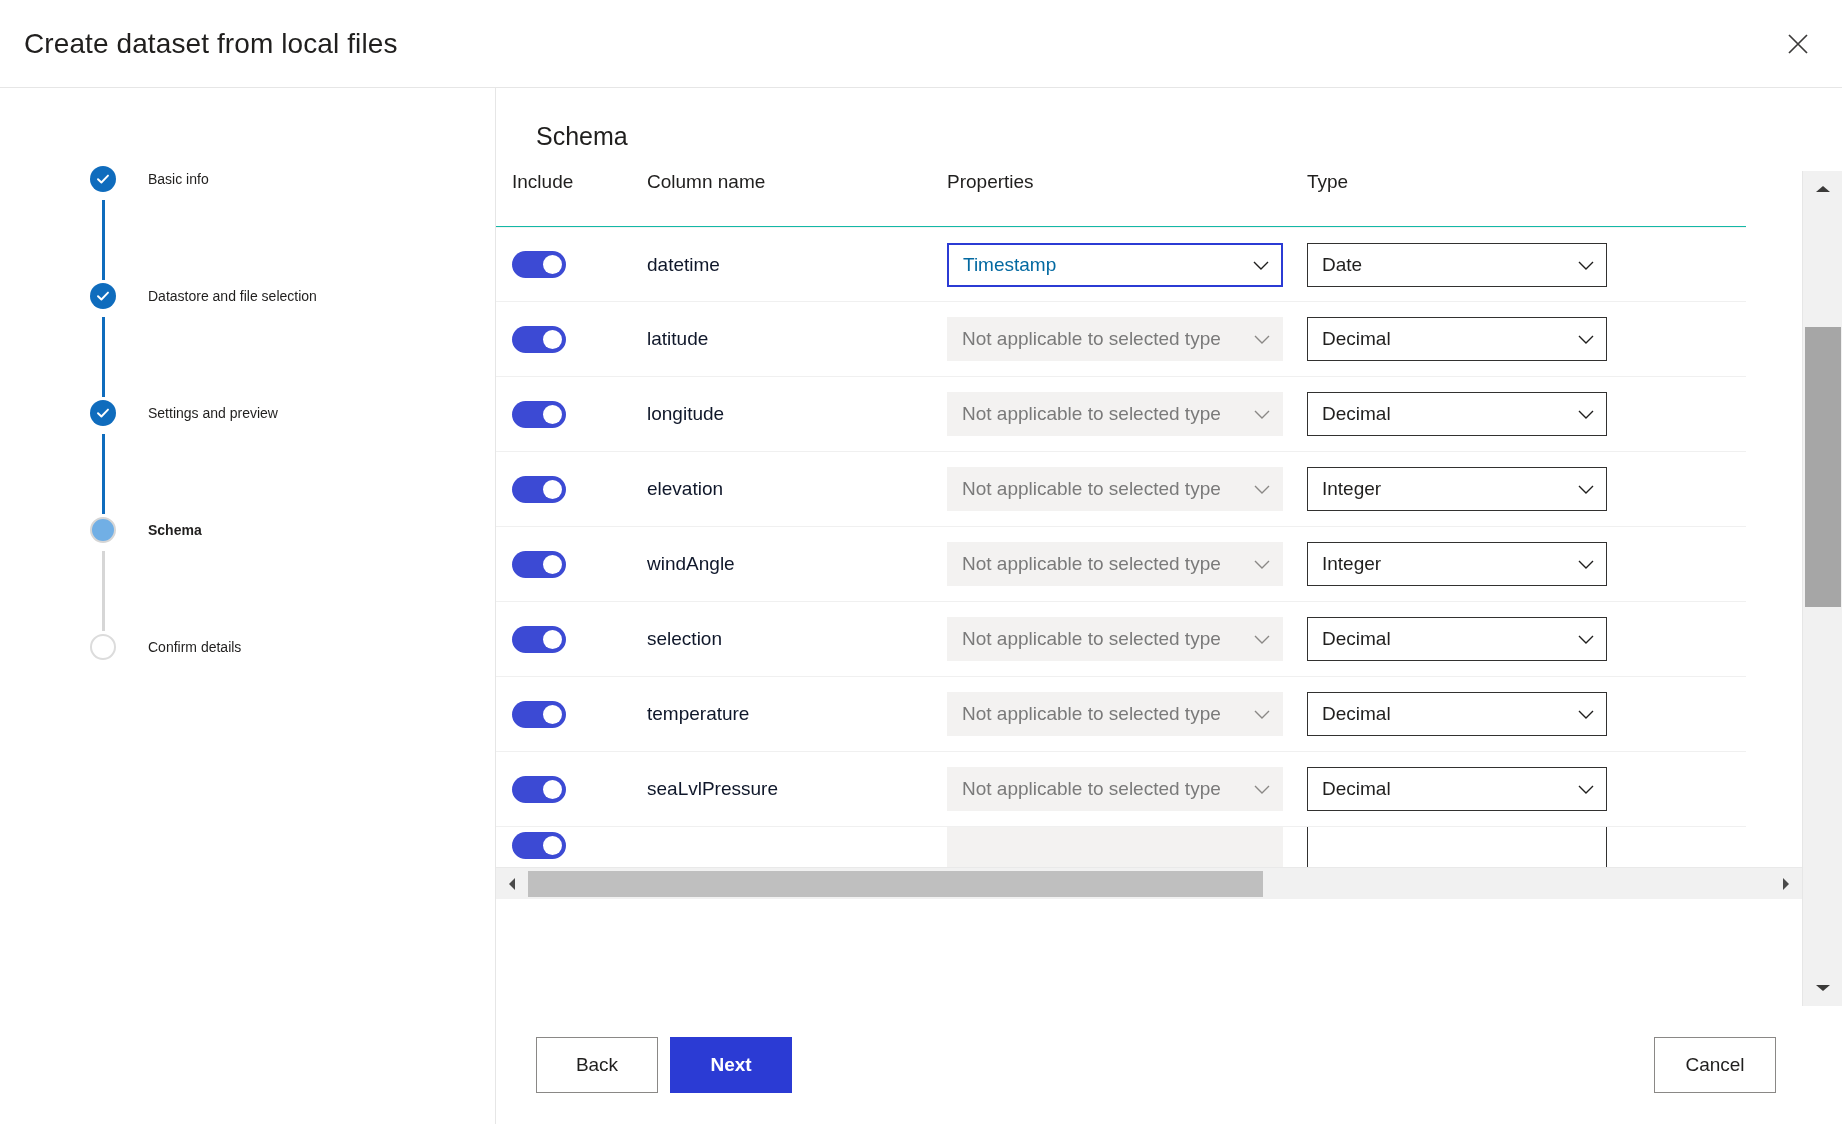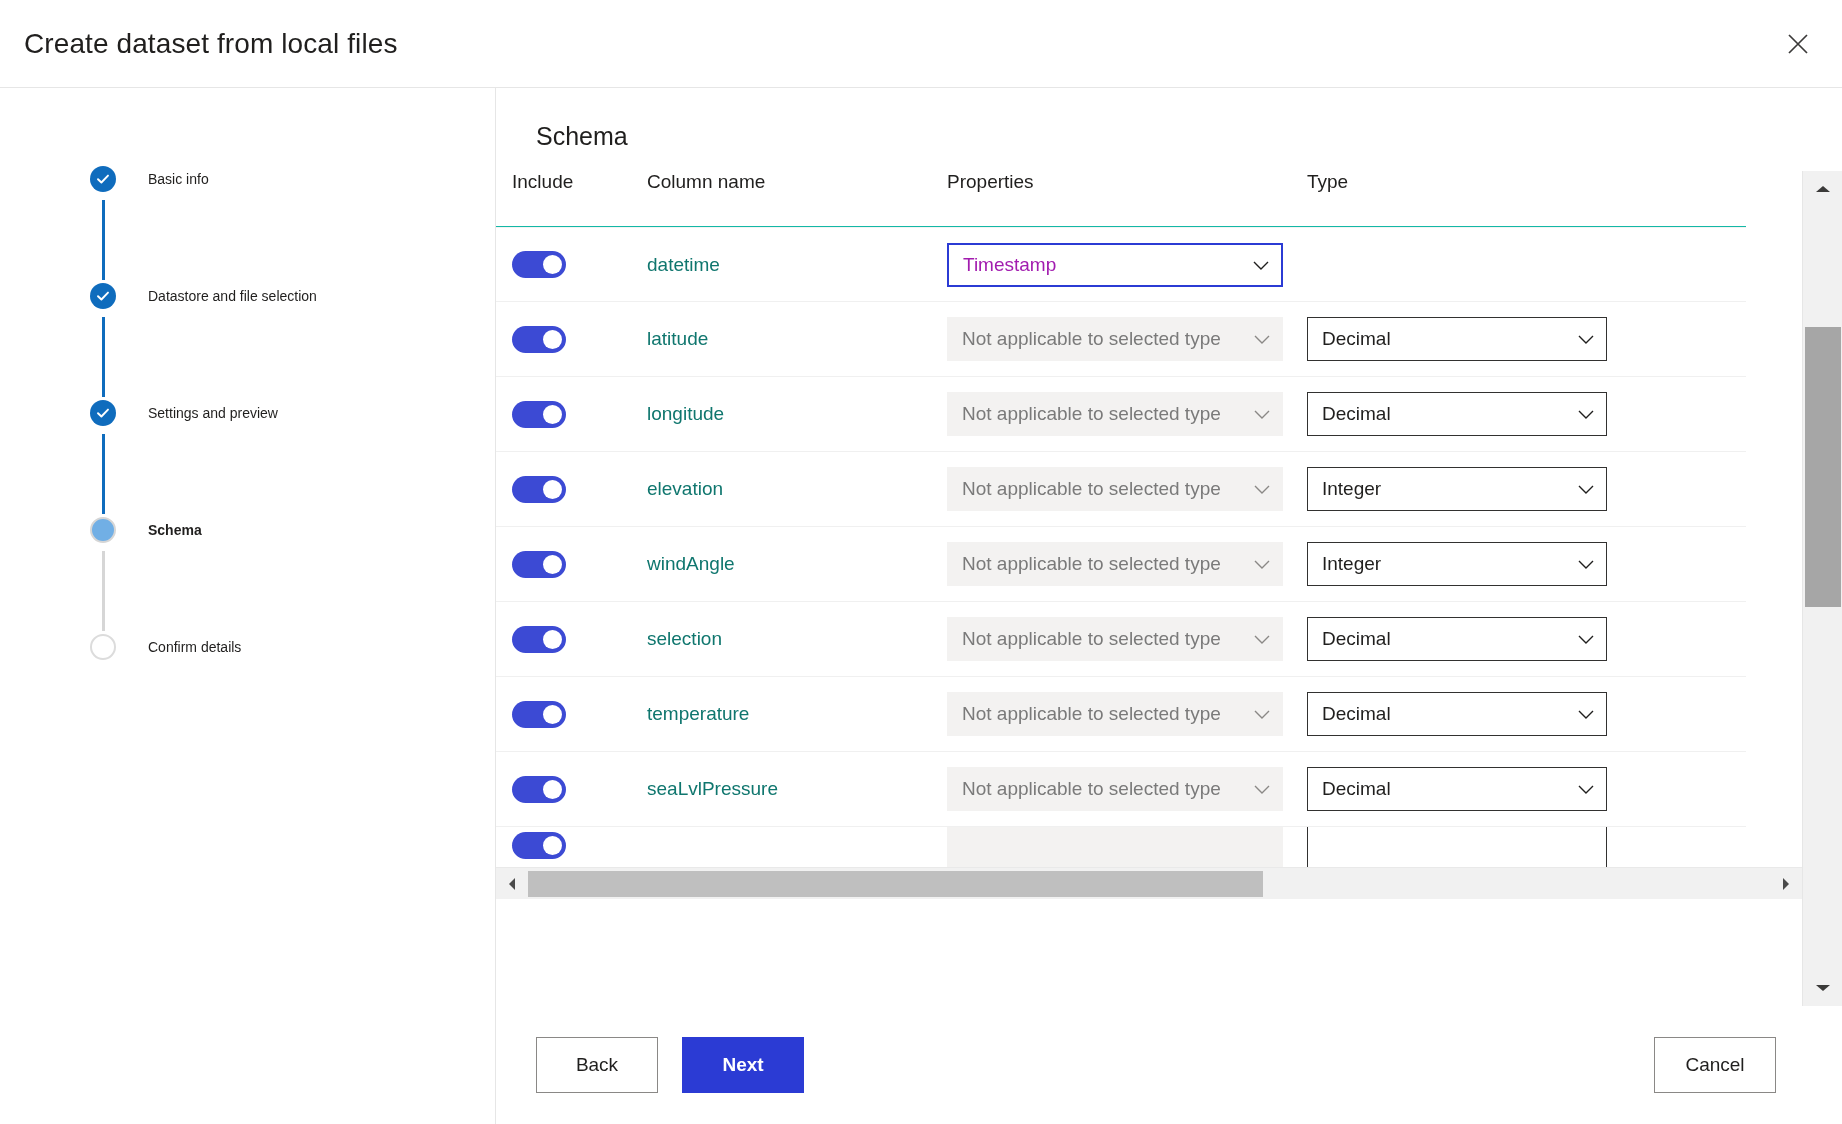--- a/index.html
+++ b/index.html
@@ -198,21 +198,21 @@
   .toggle .knob {
     position: absolute;
     top: 4px; right: 4px;
     width: 19px; height: 19px;
     border-radius: 50%;
     background: #ffffff;
   }
 
   .colname {
     font-size: 19px;
-    color: #0f766e;
+    color: #0f172a;
   }
 
   
   .dd {
     height: 44px;
     display: flex;
     align-items: center;
     justify-content: space-between;
     padding: 0 12px 0 14px;
     font-size: 19px;
@@ -222,21 +222,21 @@
   .dd .chev { flex-shrink: 0; margin-left: 10px; }
   .dd-props {
     width: 336px;
     background: #f3f2f1;
     border: 1px solid transparent;
     color: #7a7a7a;
   }
   .dd-props.active {
     background: #ffffff;
     border: 2px solid #2b3bd4;
-    color: #a21caf;
+    color: #0369a1;
   }
   .dd-type {
     width: 300px;
     border: 1px solid #323130;
     color: #201f1e;
     background: #ffffff;
   }
   .props-cell { width: 360px; min-width: 360px; display: flex; }
   .type-cell  { width: 300px; min-width: 300px; display: flex; }
 
@@ -333,21 +333,21 @@
   .btn-default {
     background: #ffffff;
     border: 1px solid #8a8886;
     color: #201f1e;
   }
   .btn-primary {
     background: #2b3bd4;
     border: 1px solid #2b3bd4;
     color: #ffffff;
     font-weight: 700;
-    margin-left: 24px;
+    margin-left: 12px;
   }
   .spacer { flex: 1; }
 </style>
 </head>
 <body>
 
 <div class="dialog">
 
   <div class="dlg-header">
     <div class="dlg-title">Create dataset from local files</div>
@@ -438,20 +438,28 @@
               <div class="row">
                 <div class="col-include">
                     <div class="toggle">
                       <div class="knob"></div>
                     </div>
                   </div>
                 <div class="col-name colname">datetime</div>
                 <div class="props-cell">
                   <div class="dd dd-props active">
                     <span>Timestamp</span>
+                    <span class="chev"><svg width="16" height="10" viewBox="0 0 16 10">
+                          <path d="M1 1 L8 8 L15 1" stroke="#201f1e" stroke-width="1.4" fill="none"></path>
+                        </svg></span>
+                  </div>
+                </div>
+                <div class="type-cell">
+                  <div class="dd dd-type">
+                    <span>Date</span>
                     <span class="chev"><svg width="16" height="10" viewBox="0 0 16 10">
                           <path d="M1 1 L8 8 L15 1" stroke="#201f1e" stroke-width="1.4" fill="none"></path>
                         </svg></span>
                   </div>
                 </div>
               </div>
 
               <div class="row">
                 <div class="col-include">
                     <div class="toggle">

